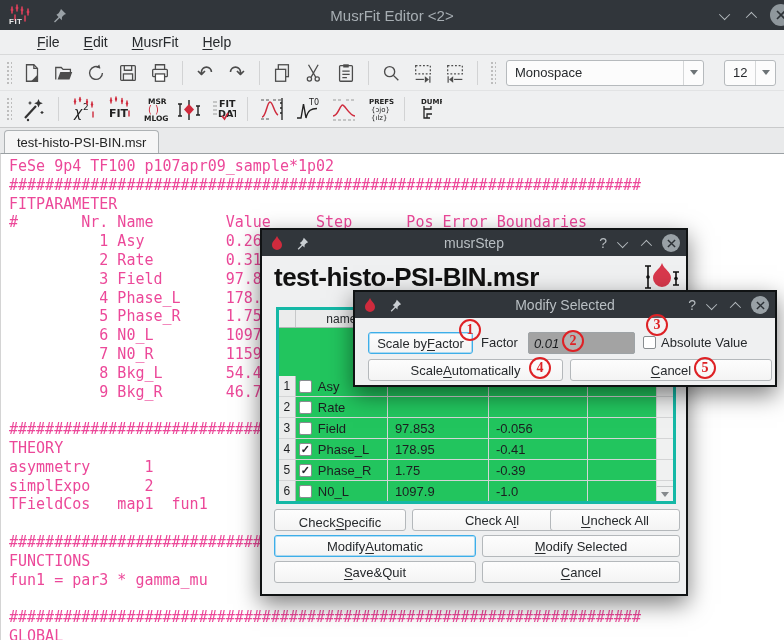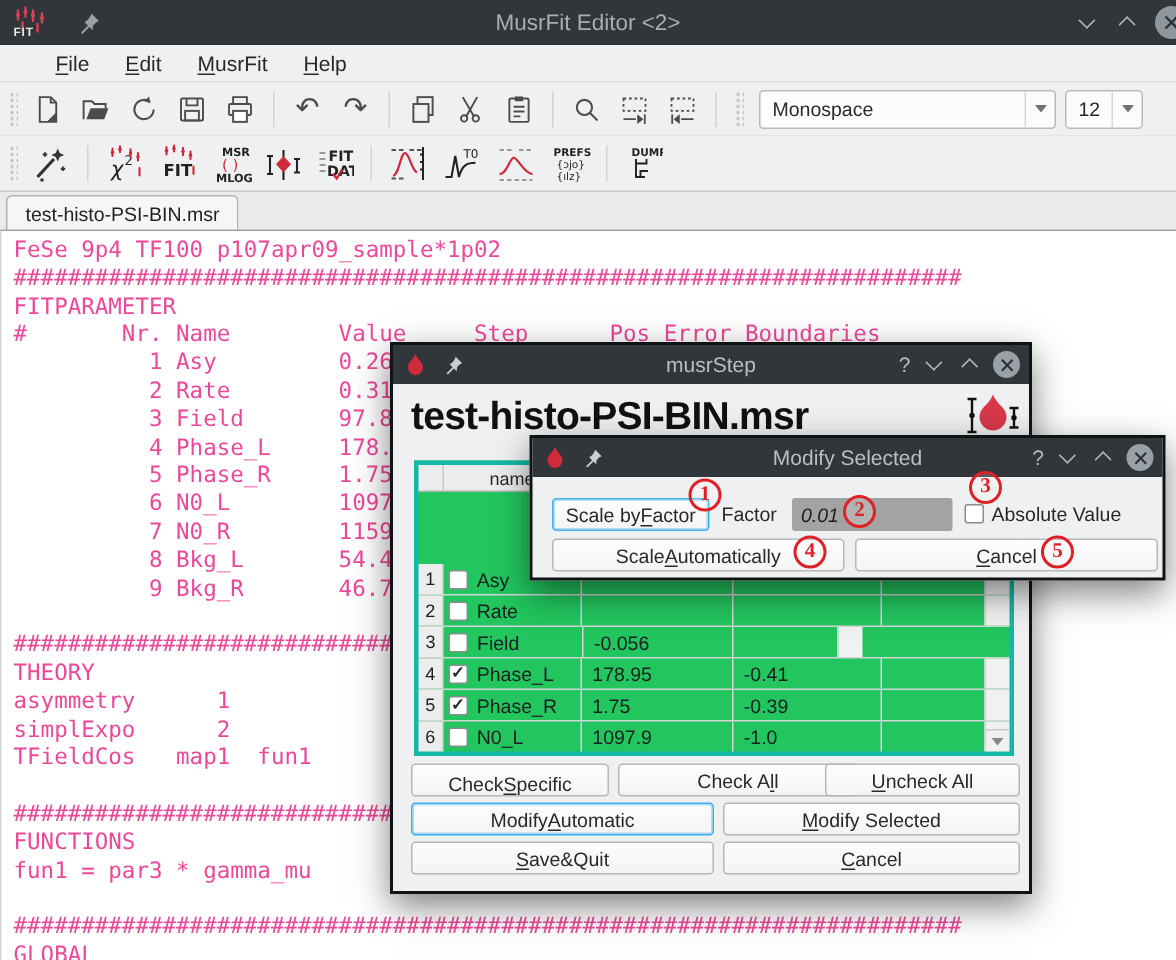--- a/index.html
+++ b/index.html
@@ -30,21 +30,21 @@
   .toolbar2 { position:absolute; left:0; top:91px; width:784px; height:37px; background:#eff0f1; border-bottom:1px solid #c9cacb; display:flex; align-items:center; }
   .handle { width:6px; height:24px; margin:0 4px 0 6px; background-image:radial-gradient(#bdbdbd 1px, transparent 1.1px); background-size:4px 4px; }
   .tbtn { width:26px; height:26px; display:flex; align-items:center; justify-content:center; margin:0 3px; }
   .tbtn.wide { width:30px; }
   .tsep { width:1px; height:24px; background:#d2d3d4; margin:0 6px; }
   .uglyph { font-size:19px; color:#4c4c4c; line-height:1; }
   .combo { height:26px; background:#fcfcfc; border:1px solid #b6babd; border-radius:3px; display:flex; align-items:center; position:relative; font-size:13px; color:#26292c; padding-left:8px; }
   .combo .arrowbox { position:absolute; right:0; top:0; bottom:0; width:20px; border-left:1px solid #d5d7d8; display:flex; align-items:center; justify-content:center; }
   .tri-dn { width:0; height:0; border-left:4px solid transparent; border-right:4px solid transparent; border-top:5px solid #6d7376; }
   .combo.font { width:198px; margin-left:6px; }
-  .combo.size { width:52px; margin-left:6px; }
+  .combo.size { width:52px; margin-left:20px; }
 
   
   .tabbar { position:absolute; left:0; top:128px; width:784px; height:25px; background:#e9eaeb; }
   .tab { position:absolute; left:4px; top:2px; height:24px; background:#f6f6f6; border:1px solid #aeb2b4; border-bottom:none; border-radius:4px 4px 0 0; display:flex; align-items:center; padding:0 12px; font-size:13px; color:#222; }
   .editor { position:absolute; left:0; top:153px; width:784px; height:487px; background:#ffffff; border-top:1px solid #9aa0a3; border-left:1px solid #d4d4d4; padding:3px 0 0 8px; }
   .ed-line { white-space:pre; font-family:"DejaVu Sans Mono", monospace; font-size:15px; line-height:18.8px; height:18.8px; color:#ec4899; }
 
   
   .dlg { position:absolute; border:2px solid #101314; box-shadow:0 8px 22px rgba(0,0,0,.5); background:#eff0f1; }
   .dlg-titlebar { height:26px; background:#31363b; position:relative; display:flex; align-items:center; }
@@ -446,20 +446,21 @@
           <span class="c-step"></span>
           <span class="c-extra"></span>
             <span class="c-scroll"></span>
         </div>
         <div class="ms-row">
           <span class="c-num">3</span>
           <span class="c-name">
               <span class="cbx"></span>
               <span>Field</span>
             </span>
+          <span class="c-val">97.853</span>
           <span class="c-step">-0.056</span>
           <span class="c-extra"></span>
             <span class="c-scroll"></span>
         </div>
         <div class="ms-row">
           <span class="c-num">4</span>
           <span class="c-name">
               <span class="cbx">✓</span>
               <span>Phase_L</span>
             </span>

